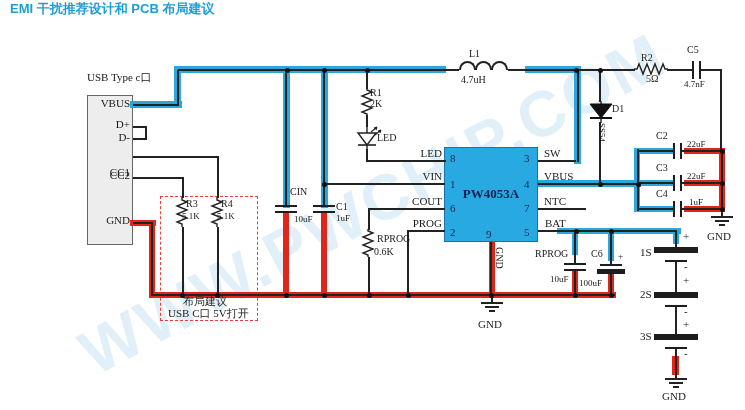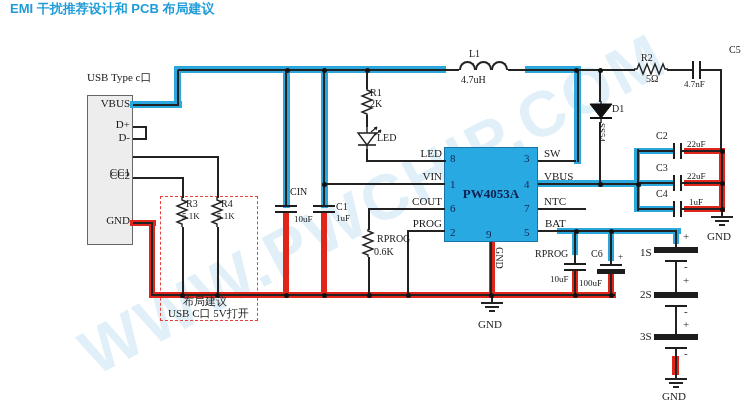--- a/index.html
+++ b/index.html
@@ -73,21 +73,21 @@
   <div class="t s11" style="left:545px;top:218px">BAT</div>
   <div class="t s10 rot90" style="left:504px;top:247px">GND</div>
 
   <div class="t s10" style="left:469px;top:49px">L1</div>
   <div class="t s10" style="left:461px;top:75px">4.7uH</div>
   <div class="t s10" style="left:370px;top:88px">R1</div>
   <div class="t s10" style="left:370px;top:99px">2K</div>
   <div class="t s10" style="left:377px;top:133px">LED</div>
   <div class="t s10" style="left:641px;top:53px">R2</div>
   <div class="t s10" style="left:646px;top:74px">5Ω</div>
-  <div class="t s10" style="left:729px;top:45px">C5</div>
+  <div class="t s10" style="left:687px;top:45px">C5</div>
   <div class="t s9" style="left:684px;top:80px">4.7nF</div>
   <div class="t s10" style="left:612px;top:104px">D1</div>
   <div class="t s9 rot90" style="left:606px;top:123px">SS54</div>
   <div class="t s10" style="left:290px;top:187px">CIN</div>
   <div class="t s9" style="left:294px;top:215px">10uF</div>
   <div class="t s10" style="left:336px;top:202px">C1</div>
   <div class="t s9" style="left:336px;top:214px">1uF</div>
   <div class="t s10" style="left:377px;top:234px">RPROG</div>
   <div class="t s10" style="left:374px;top:247px">0.6K</div>
   <div class="t s10" style="left:186px;top:199px">R3</div>

